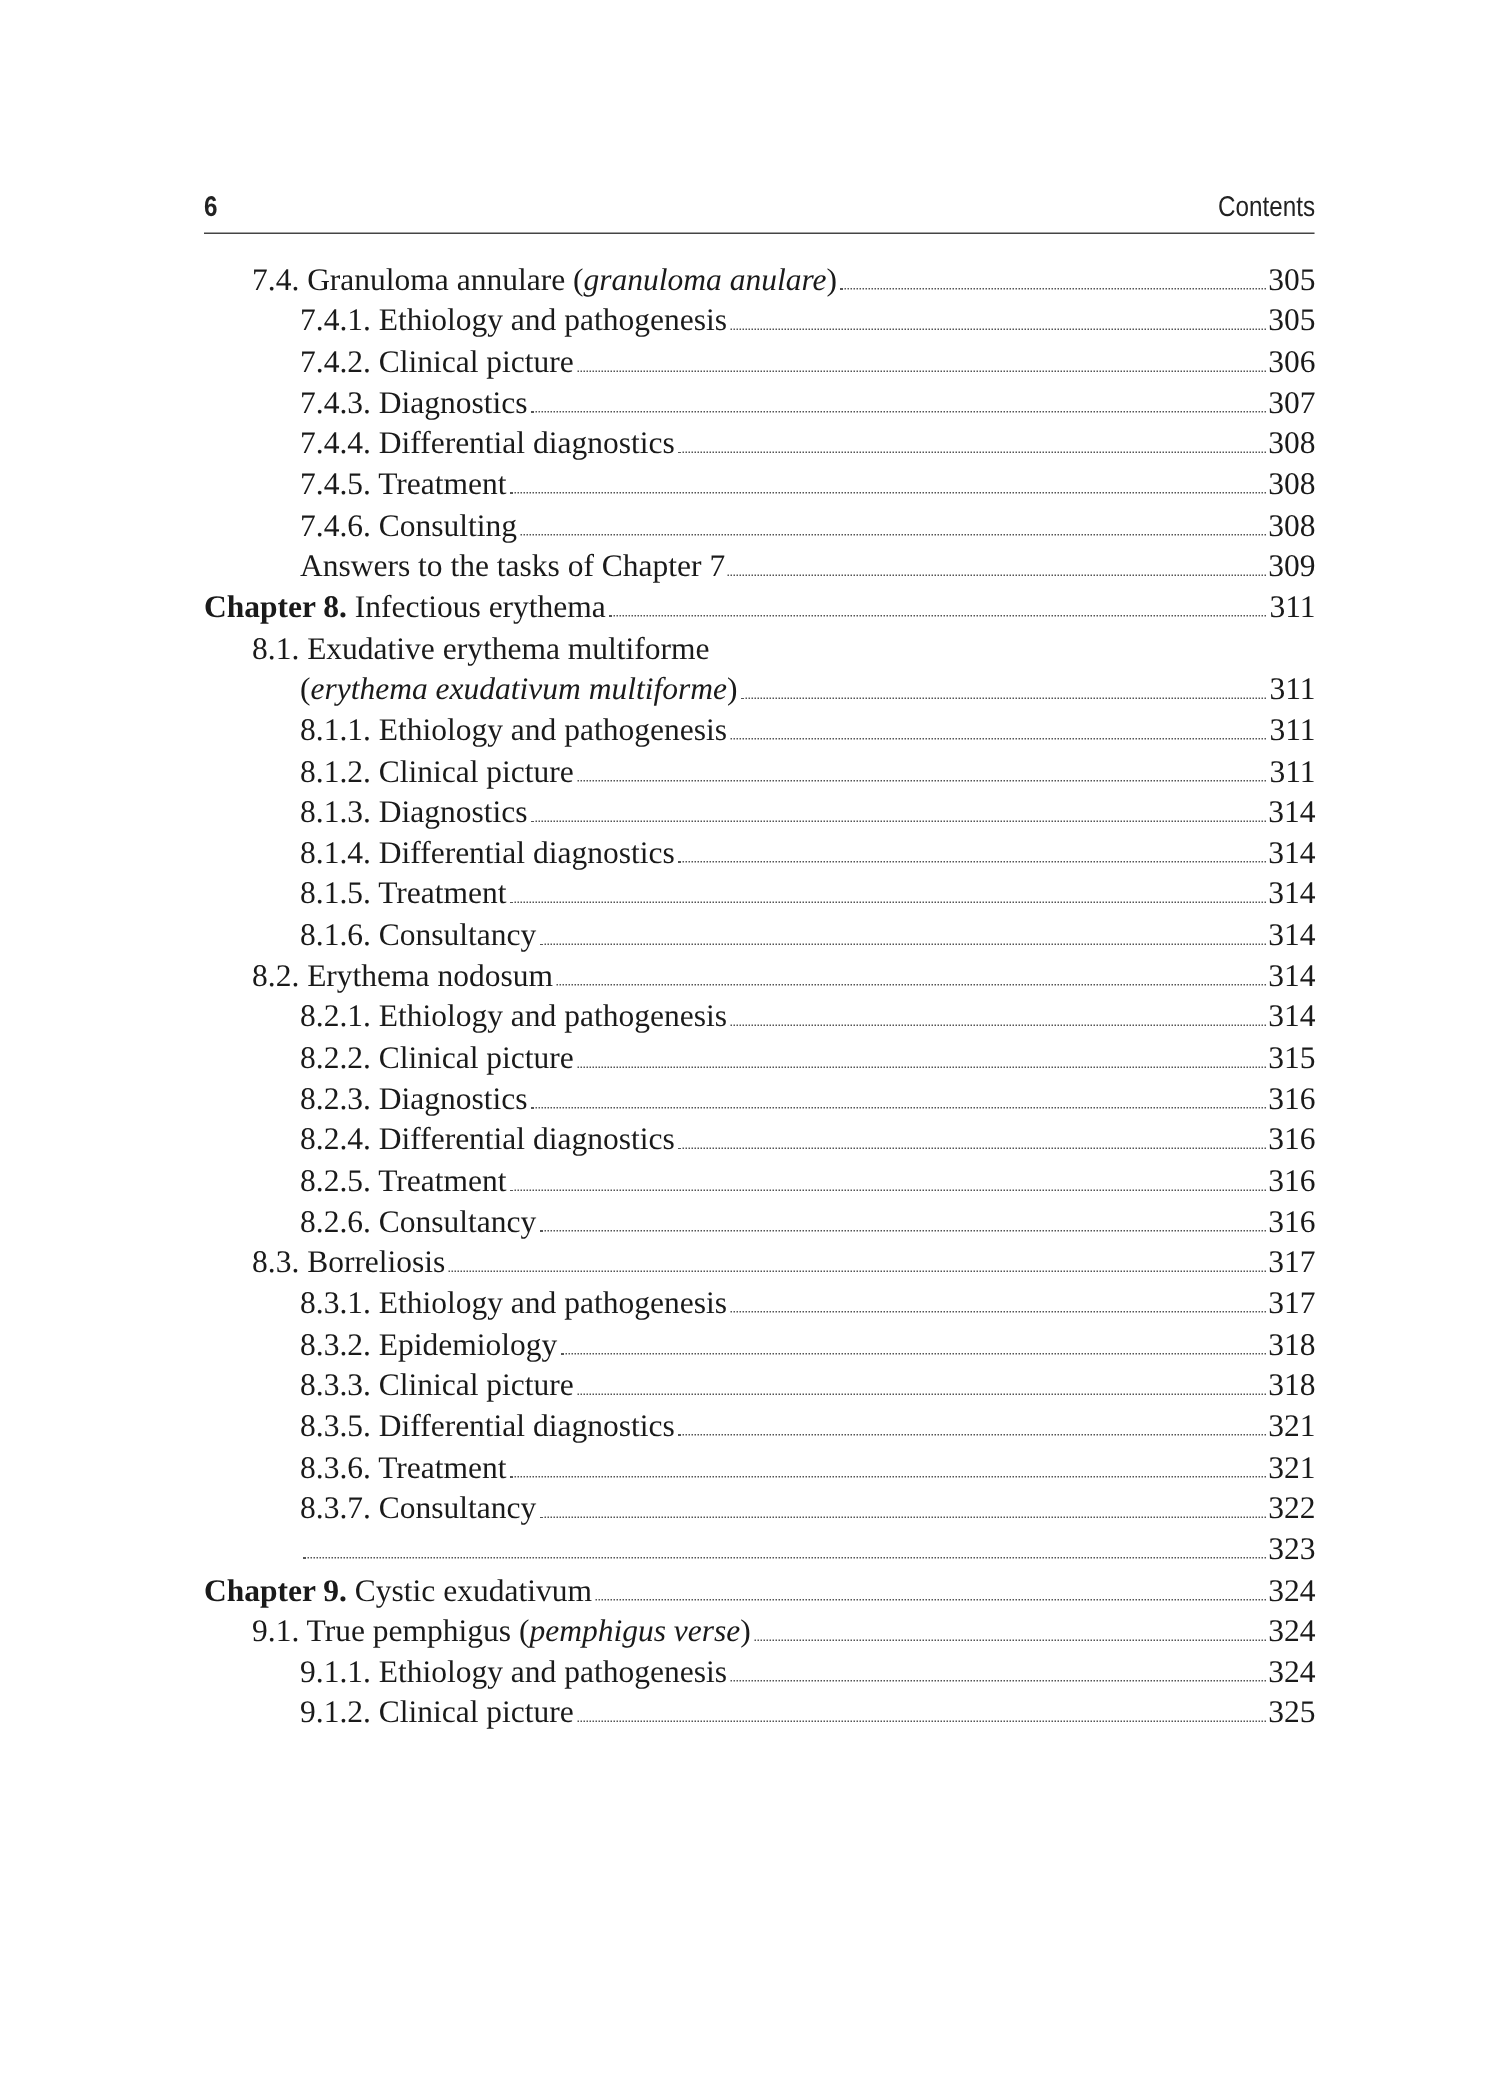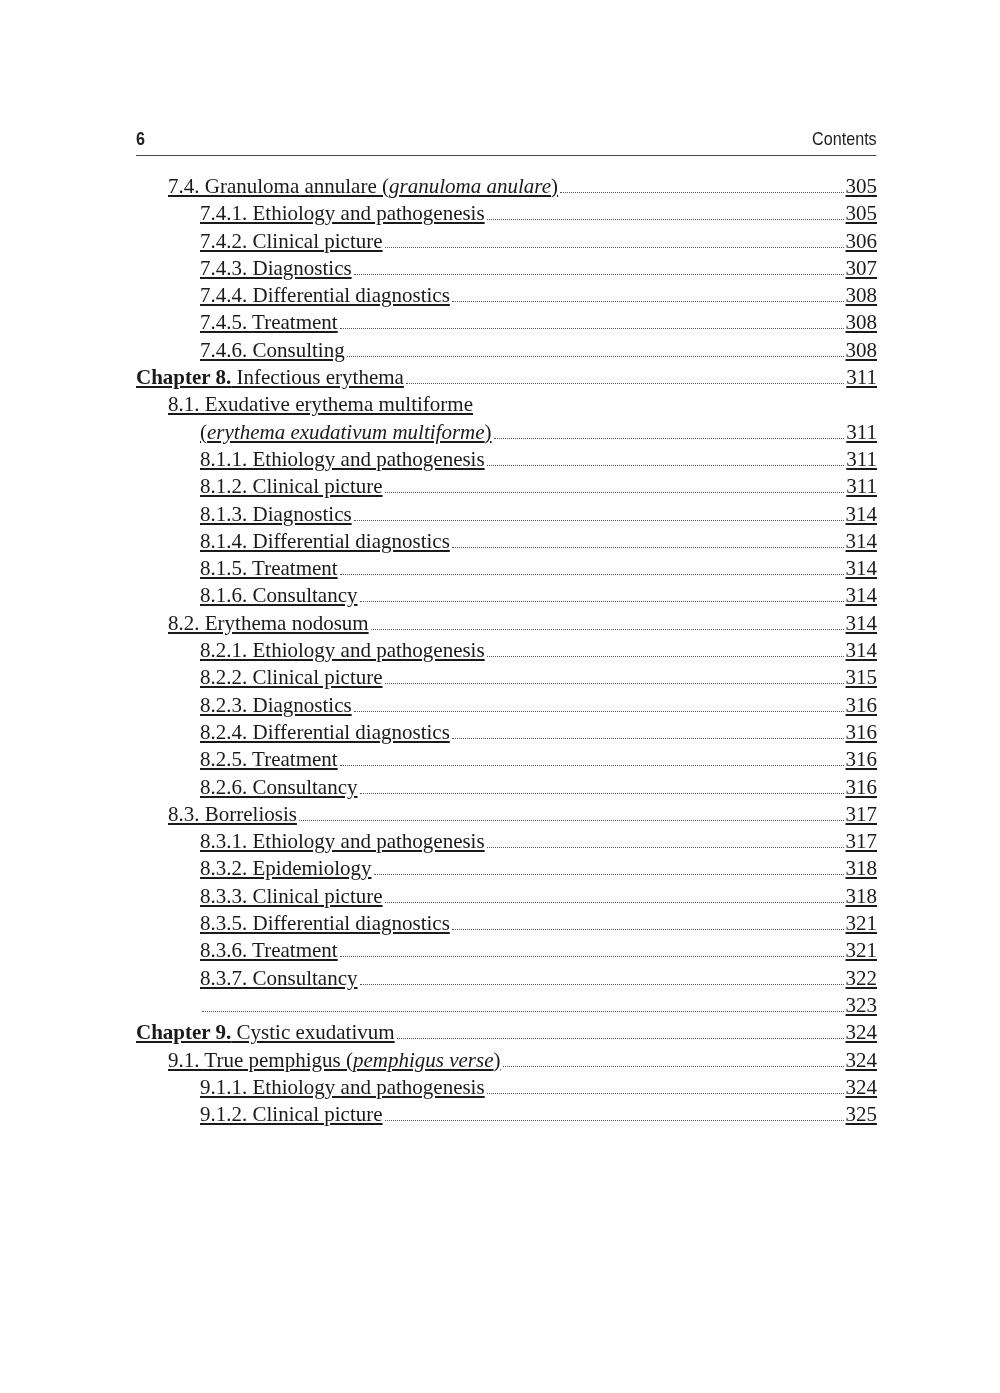--- a/index.html
+++ b/index.html
@@ -6,21 +6,21 @@
   body { width: 1000px; height: 1393px; position: relative; overflow: hidden; }
   .page { position: absolute; left: 136px; top: 126px; width: 741px; }
   .running-head {
     display: flex; justify-content: space-between; align-items: flex-end;
     font-family: "Liberation Sans", sans-serif; font-size: 19px; color: #222;
     border-bottom: 1.5px solid #444; padding-bottom: 5px; height: 24px;
     transform: scaleX(0.85); transform-origin: left center; width: 117.6%;
   }
   .running-head .num { font-weight: bold; }
   .toc { margin-top: 17px; font-family: "Liberation Serif", serif; font-size: 21px; color: #1a1a1a; }
-  .toc-row { display: flex; align-items: baseline; height: 27.3px; line-height: 27.3px; white-space: nowrap; text-decoration: underline; }
+  .toc-row { display: flex; align-items: baseline; height: 27.3px; line-height: 27.3px; white-space: nowrap; }
   .toc-row.lvl0 { padding-left: 0; }
   .toc-row.lvl1 { padding-left: 32px; }
   .toc-row.lvl2 { padding-left: 64px; }
   .toc-row.gap { margin-top: 0; }
   .toc-row .title { flex: 0 0 auto; }
   .toc-row .title b { font-weight: bold; }
   .toc-row .leader { flex: 1 1 auto; border-bottom: 1.5px dotted #555; margin: 0 2px 6px 2px; height: 0; }
   .toc-row .page-num { flex: 0 0 auto; }
   .toc-row.nolead .leader { border-bottom: none; }
   i { font-style: italic; }
@@ -62,20 +62,25 @@
       <div class="toc-row lvl2">
         <span class="title"><span>7.4.5. Treatment</span></span>
         <span class="leader"></span>
         <span class="page-num">308</span>
       </div>
       <div class="toc-row lvl2">
         <span class="title"><span>7.4.6. Consulting</span></span>
         <span class="leader"></span>
         <span class="page-num">308</span>
       </div>
+      <div class="toc-row lvl2">
+        <span class="title"><span>Answers to the tasks of Chapter 7</span></span>
+        <span class="leader"></span>
+        <span class="page-num">309</span>
+      </div>
       <div class="toc-row lvl0 gap">
         <span class="title"><b>Chapter 8.</b><span> Infectious erythema</span></span>
         <span class="leader"></span>
         <span class="page-num">311</span>
       </div>
       <div class="toc-row lvl1 nolead">
         <span class="title"><span>8.1. Exudative erythema multiforme</span></span>
         <span class="leader"></span>
         <span class="page-num"></span>
       </div>

